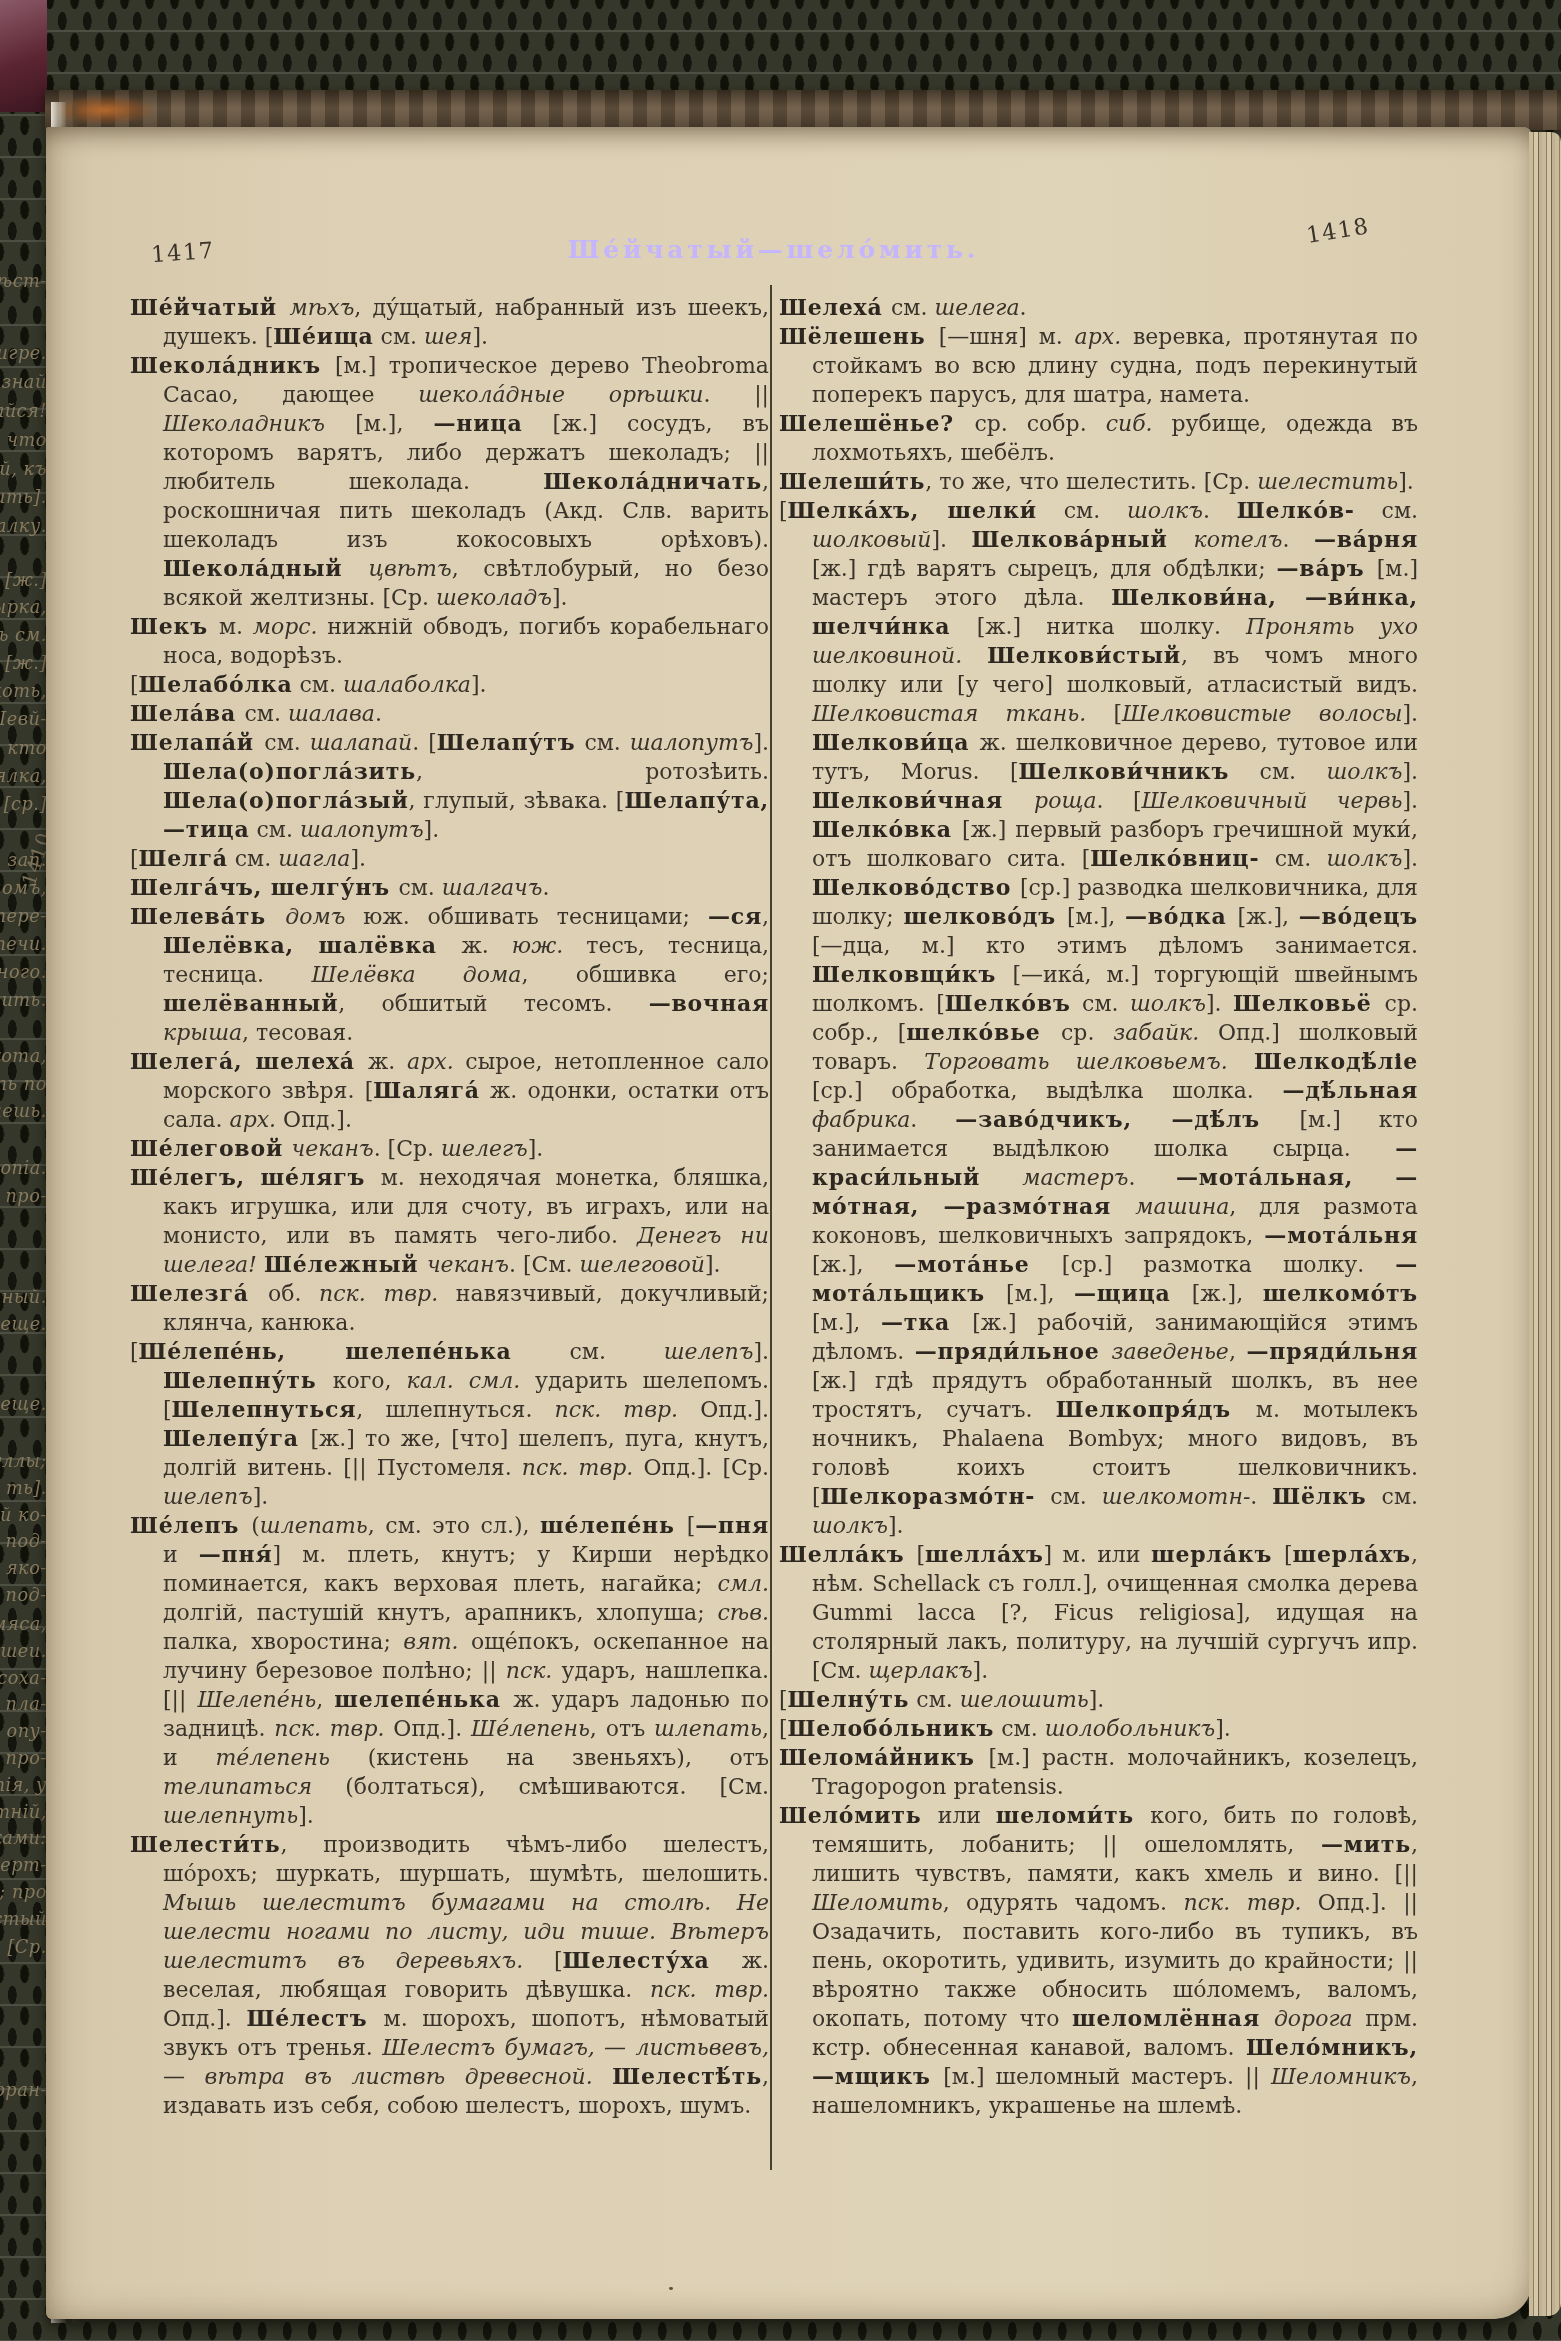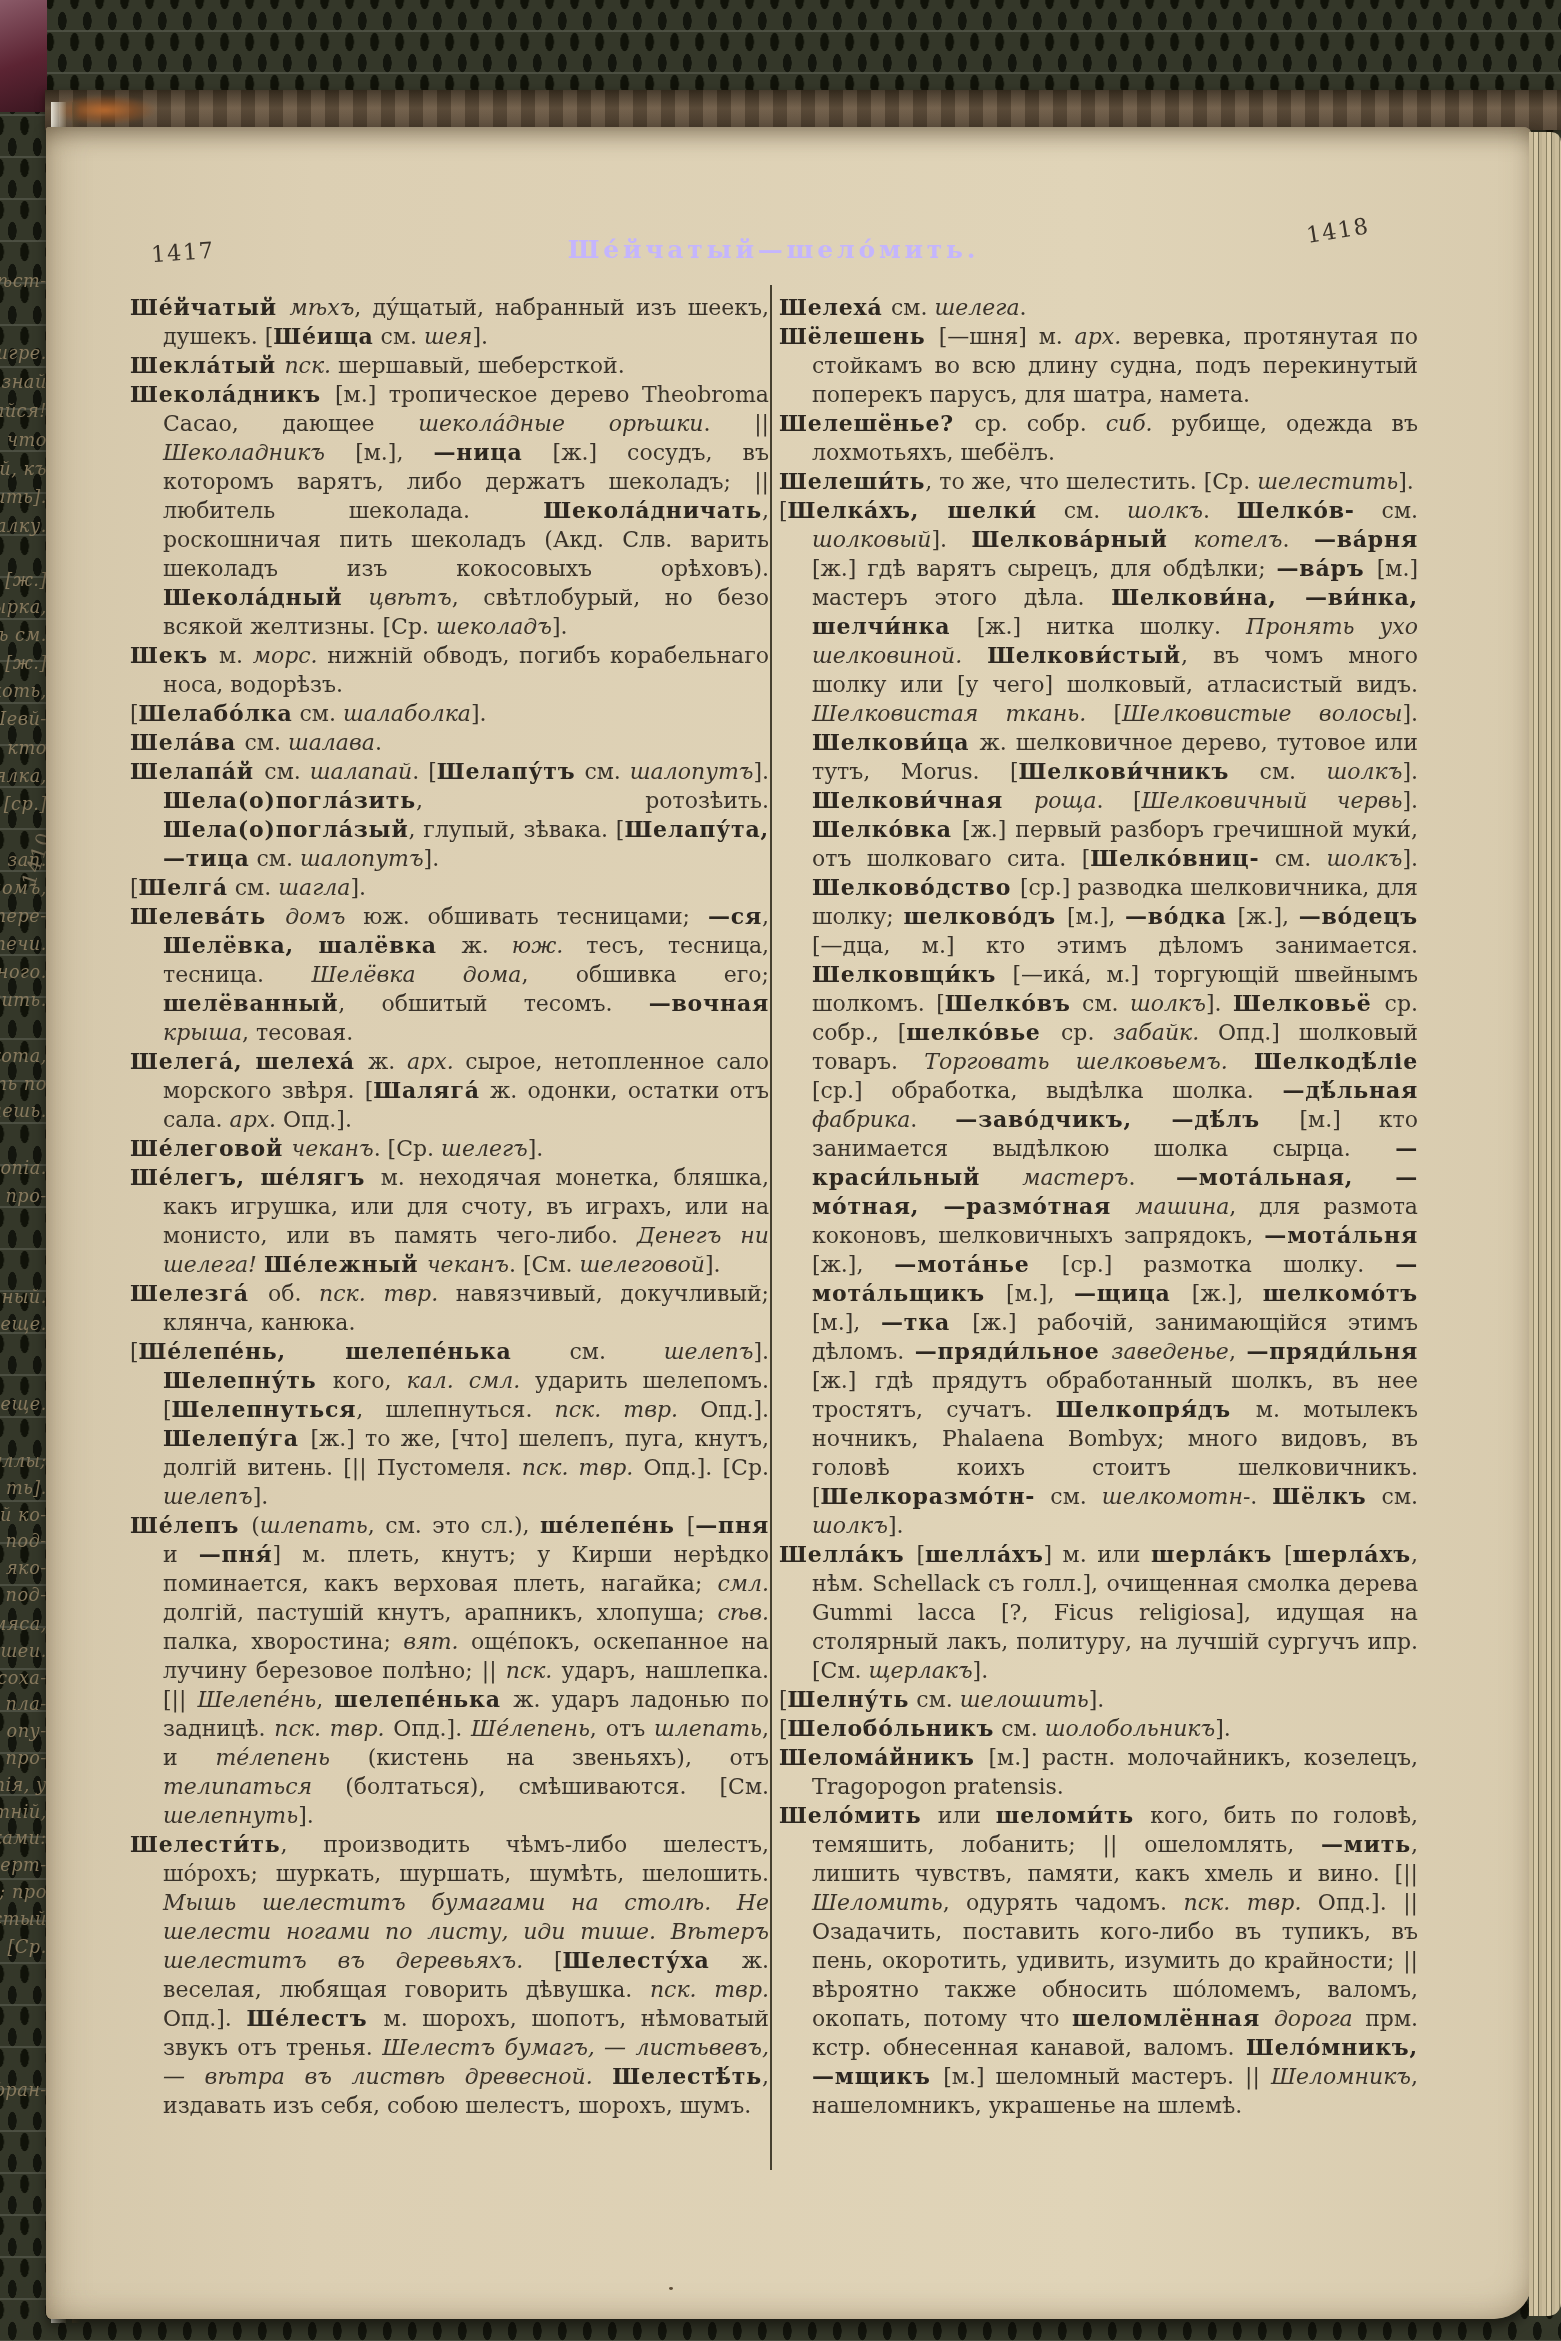--- a/index.html
+++ b/index.html
@@ -155,27 +155,27 @@
   <div class="edge-stack"></div>
 
   <div class="pagenum pn-left">1417</div>
   <div class="pagenum pn-right">1418</div>
   <div class="header">Ше́йчатый—шело́мить.</div>
 
   <div class="divider"></div>
 
   <div class="col col-left" id="col-left">
       <p><span class="b">Ше́йчатый </span><span class="i">мѣхъ</span><span class="n">, ду́щатый, набранный изъ шеекъ, душекъ. [</span><span class="b">Ше́ища</span><span class="n"> см. </span><span class="i">шея</span><span class="n">].</span></p>
-      <p><span class="b">Шекла́тый </span><span class="i">пск.</span><span class="n"> шершавый, шеберсткой.</span></p>
       <p><span class="b">Шекола́дникъ </span><span class="n">[м.] тропическое дерево Theobroma Cacao, дающее </span><span class="i">шекола́дные орѣшки</span><span class="n">. || </span><span class="i">Шеколадникъ</span><span class="n"> [м.], </span><span class="b">—ница</span><span class="n"> [ж.] сосудъ, въ которомъ варятъ, либо держатъ шеколадъ; || любитель шеколада. </span><span class="b">Шекола́дничать</span><span class="n">, роскошничая пить шеколадъ (Акд. Слв. варить шеколадъ изъ кокосовыхъ орѣховъ). </span><span class="b">Шекола́дный </span><span class="i">цвѣтъ</span><span class="n">, свѣтлобурый, но безо всякой желтизны. [Ср. </span><span class="i">шеколадъ</span><span class="n">].</span></p>
       <p><span class="b">Шекъ </span><span class="n">м. </span><span class="i">морс.</span><span class="n"> нижній обводъ, погибъ корабельнаго носа, водорѣзъ.</span></p>
       <p><span class="n">[</span><span class="b">Шелабо́лка</span><span class="n"> см. </span><span class="i">шалаболка</span><span class="n">].</span></p>
       <p><span class="b">Шела́ва </span><span class="n">см. </span><span class="i">шалава</span><span class="n">.</span></p>
       <p><span class="b">Шелапа́й </span><span class="n">см. </span><span class="i">шалапай</span><span class="n">. [</span><span class="b">Шелапу́тъ</span><span class="n"> см. </span><span class="i">шалопутъ</span><span class="n">]. </span><span class="b">Шела(о)погла́зить</span><span class="n">, ротозѣить. </span><span class="b">Шела(о)погла́зый</span><span class="n">, глупый, зѣвака. [</span><span class="b">Шелапу́та, —тица</span><span class="n"> см. </span><span class="i">шалопутъ</span><span class="n">].</span></p>
       <p><span class="n">[</span><span class="b">Шелга́</span><span class="n"> см. </span><span class="i">шагла</span><span class="n">].</span></p>
+      <p><span class="b">Шелга́чъ, шелгу́нъ </span><span class="n">см. </span><span class="i">шалгачъ</span><span class="n">.</span></p>
       <p><span class="b">Шелева́ть </span><span class="i">домъ </span><span class="n">юж. обшивать тесницами; </span><span class="b">—ся</span><span class="n">, </span><span class="b">Шелёвка, шалёвка </span><span class="n">ж. </span><span class="i">юж.</span><span class="n"> тесъ, тесница, тесница. </span><span class="i">Шелёвка дома</span><span class="n">, обшивка его; </span><span class="b">шелёванный</span><span class="n">, обшитый тесомъ. </span><span class="b">—вочная </span><span class="i">крыша</span><span class="n">, тесовая.</span></p>
       <p><span class="b">Шелега́, шелеха́ </span><span class="n">ж. </span><span class="i">арх.</span><span class="n"> сырое, нетопленное сало морского звѣря. [</span><span class="b">Шаляга́</span><span class="n"> ж. одонки, остатки отъ сала. </span><span class="i">арх.</span><span class="n"> Опд.].</span></p>
       <p><span class="b">Ше́леговой </span><span class="i">чеканъ</span><span class="n">. [Ср. </span><span class="i">шелегъ</span><span class="n">].</span></p>
       <p><span class="b">Ше́легъ, ше́лягъ </span><span class="n">м. неходячая монетка, бляшка, какъ игрушка, или для счоту, въ играхъ, или на монисто, или въ память чего-либо. </span><span class="i">Денегъ ни шелега!</span><span class="n"> </span><span class="b">Ше́лежный </span><span class="i">чеканъ</span><span class="n">. [См. </span><span class="i">шелеговой</span><span class="n">].</span></p>
       <p><span class="b">Шелезга́ </span><span class="n">об. </span><span class="i">пск. твр.</span><span class="n"> навязчивый, докучливый; клянча, канюка.</span></p>
       <p><span class="n">[</span><span class="b">Ше́лепе́нь, шелепе́нька</span><span class="n"> см. </span><span class="i">шелепъ</span><span class="n">]. </span><span class="b">Шелепну́ть </span><span class="n">кого, </span><span class="i">кал. смл.</span><span class="n"> ударить шелепомъ. [</span><span class="b">Шелепнуться</span><span class="n">, шлепнуться. </span><span class="i">пск. твр.</span><span class="n"> Опд.]. </span><span class="b">Шелепу́га </span><span class="n">[ж.] то же, [что] шелепъ, пуга, кнутъ, долгій витень. [|| Пустомеля. </span><span class="i">пск. твр.</span><span class="n"> Опд.]. [Ср. </span><span class="i">шелепъ</span><span class="n">].</span></p>
       <p><span class="b">Ше́лепъ </span><span class="n">(</span><span class="i">шлепать</span><span class="n">, см. это сл.), </span><span class="b">ше́лепе́нь </span><span class="n">[</span><span class="b">—пня </span><span class="n">и </span><span class="b">—пня́</span><span class="n">] м. плеть, кнутъ; у Кирши нерѣдко поминается, какъ верховая плеть, нагайка; </span><span class="i">смл.</span><span class="n"> долгій, пастушій кнутъ, арапникъ, хлопуша; </span><span class="i">сѣв.</span><span class="n"> палка, хворостина; </span><span class="i">вят.</span><span class="n"> още́покъ, оскепанное на лучину березовое полѣно; || </span><span class="i">пск.</span><span class="n"> ударъ, нашлепка. [|| </span><span class="i">Шелепе́нь</span><span class="n">, </span><span class="b">шелепе́нька </span><span class="n">ж. ударъ ладонью по задницѣ. </span><span class="i">пск. твр.</span><span class="n"> Опд.]. </span><span class="i">Ше́лепень</span><span class="n">, отъ </span><span class="i">шлепать</span><span class="n">, и </span><span class="i">те́лепень</span><span class="n"> (кистень на звеньяхъ), отъ </span><span class="i">телипаться</span><span class="n"> (болтаться), смѣшиваются. [См. </span><span class="i">шелепнуть</span><span class="n">].</span></p>
       <p><span class="b">Шелести́ть</span><span class="n">, производить чѣмъ-либо шелестъ, шо́рохъ; шуркать, шуршать, шумѣть, шелошить. </span><span class="i">Мышь шелеститъ бумагами на столѣ. Не шелести ногами по листу, иди тише. Вѣтеръ шелеститъ въ деревьяхъ.</span><span class="n"> [</span><span class="b">Шелесту́ха </span><span class="n">ж. веселая, любящая говорить дѣвушка. </span><span class="i">пск. твр.</span><span class="n"> Опд.]. </span><span class="b">Ше́лестъ </span><span class="n">м. шорохъ, шопотъ, нѣмоватый звукъ отъ тренья. </span><span class="i">Шелестъ бумагъ, — листьвевъ, — вѣтра въ листвѣ древесной.</span><span class="n"> </span><span class="b">Шелестѣ́ть</span><span class="n">, издавать изъ себя, собою шелестъ, шорохъ, шумъ. </span></p>
     </div>
   <div class="col col-right" id="col-right">

